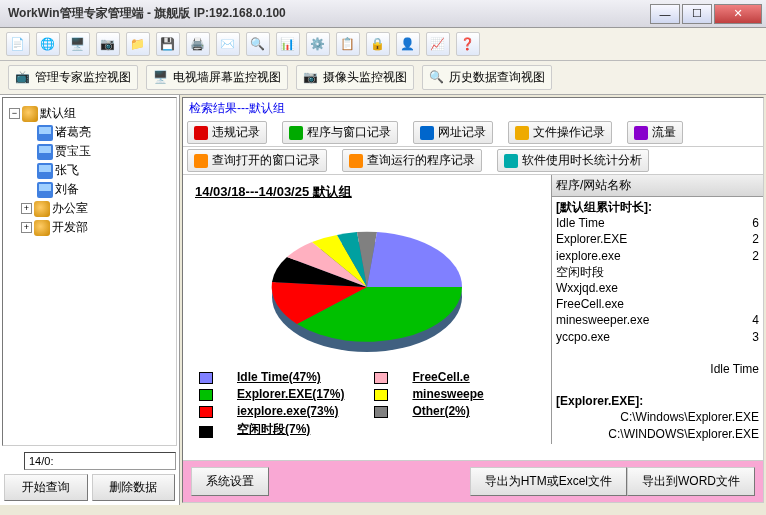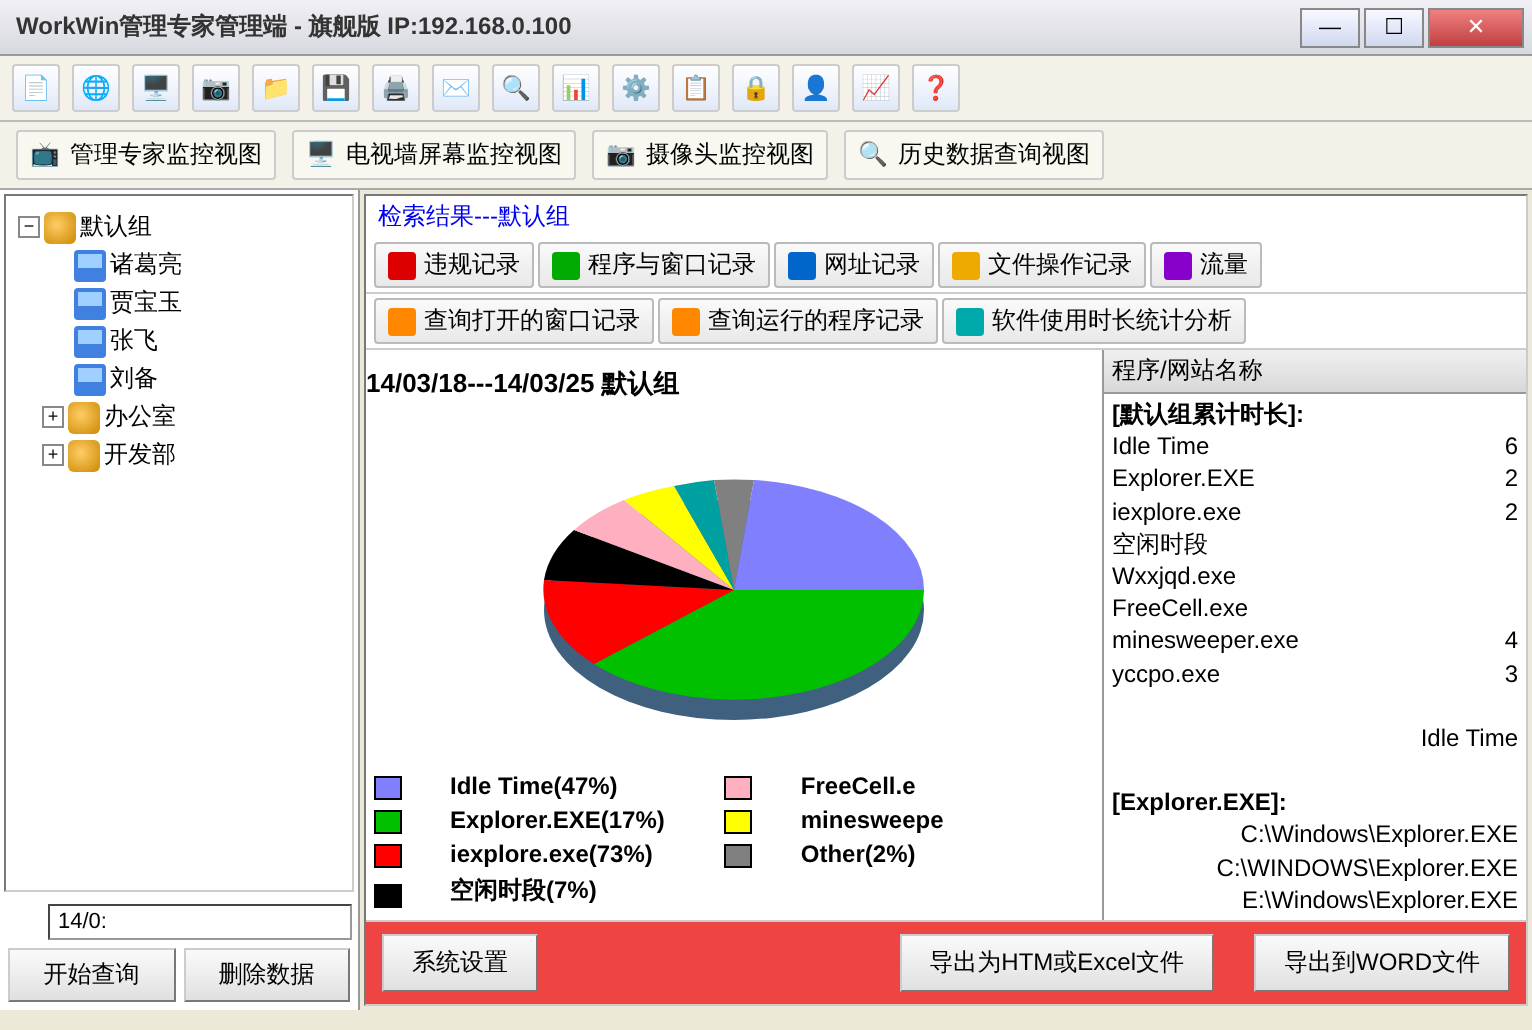--- a/index.html
+++ b/index.html
@@ -35,50 +35,50 @@
 .side-bottom { padding: 4px; display: flex; flex-direction: column; gap: 4px; }
 .date-row { display: flex; gap: 4px; align-items: center; margin-left: 20px; }
 .date-inp { flex: 1; border: 1px inset #999; background: #fff; padding: 2px 4px; font-size: 11px; }
 .side-btn { border: 1px outset #ccc; background: linear-gradient(#fafafa, #e0e0e0); padding: 4px 6px; cursor: pointer; text-align: center; }
 .side-btn-row { display: flex; gap: 4px; }
 .side-btn-row .side-btn { flex: 1; }
 
 .content { flex: 1; background: #fff; border: 1px inset #ccc; margin: 2px; display: flex; flex-direction: column; overflow: hidden; }
 .search-hdr { color: #0000ee; padding: 2px 6px; font-size: 12px; }
 
-.rec-tabs { display: flex; gap: 2px; padding: 2px 4px; flex-wrap: wrap; border-bottom: 1px solid #ccc; }
+.rec-tabs { display: flex; gap: 15px; padding: 2px 4px; flex-wrap: wrap; border-bottom: 1px solid #ccc; }
 .rec-tab { display: flex; align-items: center; gap: 4px; padding: 2px 6px; border: 1px solid #bbb; background: linear-gradient(#fafafa, #e8e8e8); cursor: pointer; border-radius: 2px; }
 .rt-ico { width: 14px; height: 14px; border-radius: 2px; }
 .rt-red { background: #d00; }
 .rt-grn { background: #0a0; }
 .rt-blu { background: #06c; }
 .rt-yel { background: #ea0; }
 .rt-prp { background: #80c; }
 .rt-cyn { background: #0aa; }
 .rt-org { background: #f80; }
 
 .chart-row { display: flex; flex: 1; overflow: hidden; }
-.chart-left { flex: 1; padding: 4px 0; display: flex; flex-direction: column; }
+.chart-left { flex: 1; padding: 4px 12px; display: flex; flex-direction: column; text-decoration: underline; }
 .chart-hdr { font-weight: bold; padding: 4px 0; font-size: 13px; }
 .pie-wrap { flex: 1; display: flex; align-items: center; justify-content: center; }
 .legend { display: flex; gap: 30px; padding: 2px 4px; }
 .legend-col { display: flex; flex-direction: column; gap: 3px; }
 .legend-item { display: flex; align-items: flex-end; gap: 24px; font-weight: bold; font-family: "Courier New", monospace; font-size: 12px; }
 .swatch { width: 14px; height: 12px; border: 1px solid #000; }
 
 .chart-right { width: 212px; border-left: 1px solid #999; display: flex; flex-direction: column; overflow: hidden; }
 .list-hdr { background: linear-gradient(#f0f0f0, #d8d8d8); padding: 2px 4px; border-bottom: 1px solid #999; font-size: 11px; display: flex; }
 .list-hdr span:first-child { flex: 1; }
 .list-body { flex: 1; overflow: auto; padding: 2px 4px; font-family: "Courier New", SimSun, monospace; font-size: 12px; line-height: 1.35; }
 .list-body .grp { font-weight: bold; }
 .list-row { display: flex; }
 .list-row span:first-child { flex: 1; }
 .list-row span:last-child { width: 14px; text-align: right; }
 
-.bottom-btns { display: flex; gap: 20px; padding: 6px 8px; border-top: 1px solid #ccc; background: #ef4444; }
+.bottom-btns { display: flex; gap: 0; padding: 6px 8px; border-top: 1px solid #ccc; background: #f9a8d4; margin-top: 16px; }
 .btn-big { border: 1px outset #ccc; background: linear-gradient(#fafafa, #e0e0e0); padding: 5px 14px; cursor: pointer; }
 .spacer { flex: 1; }
 </style>
 </head>
 <body>
 
 <div class="titlebar">
   <span class="title">WorkWin管理专家管理端 - 旗舰版 IP:192.168.0.100</span>
   <div class="winbtns">
     <div class="winbtn min">—</div>

